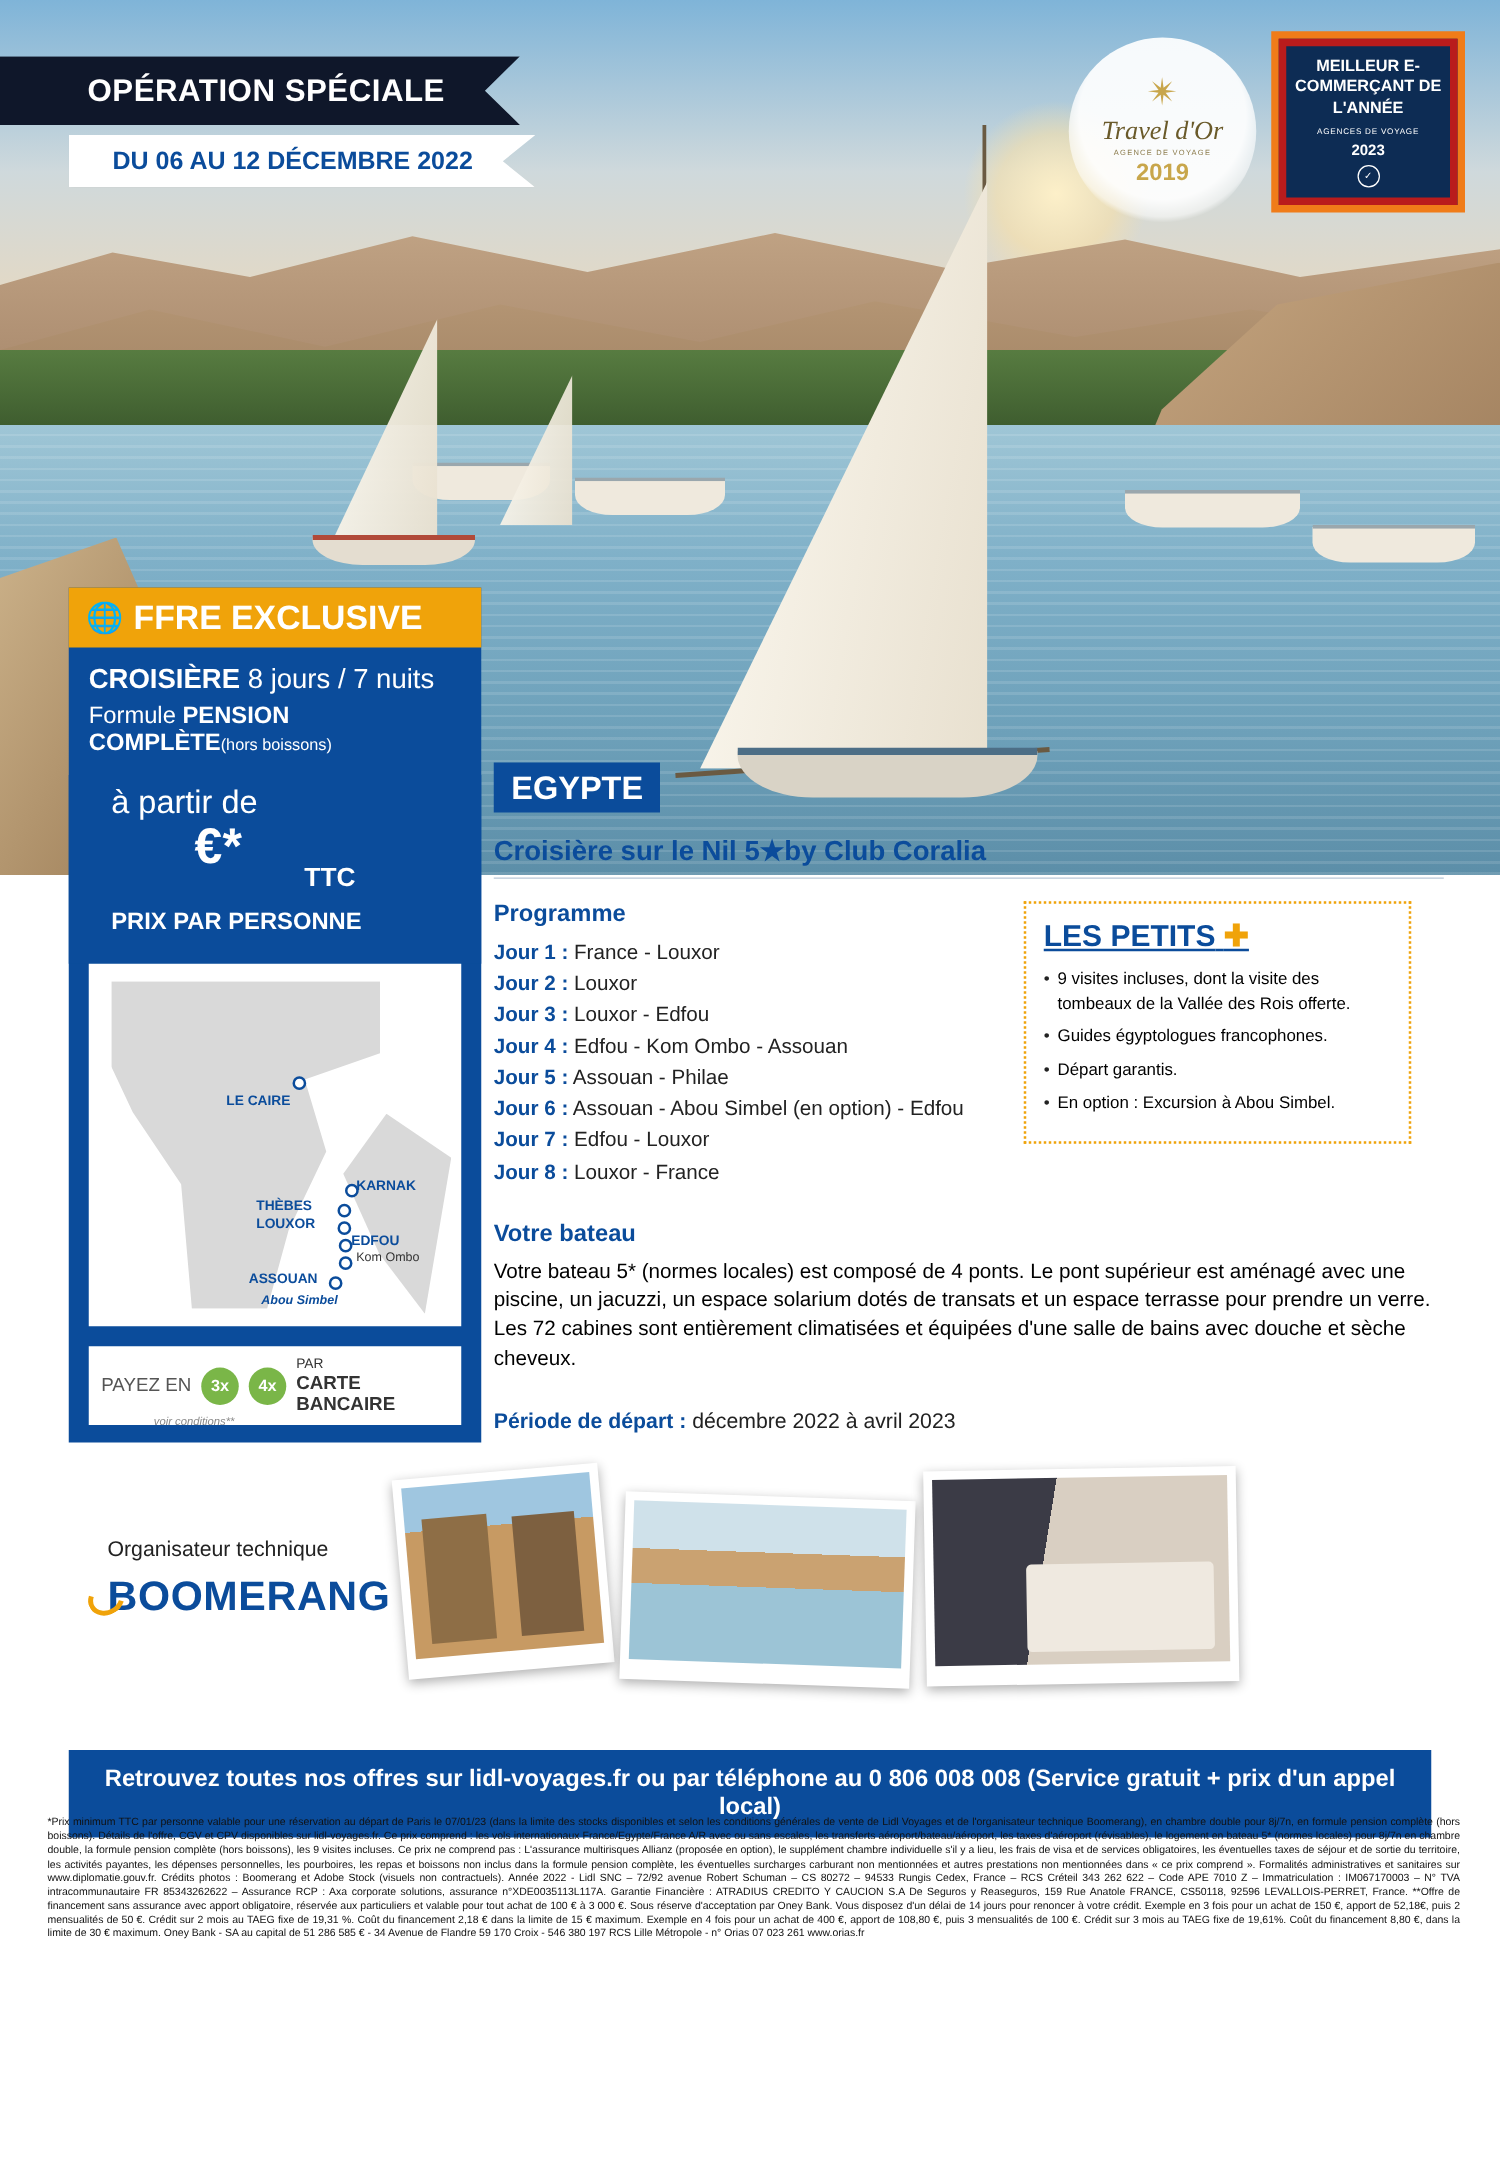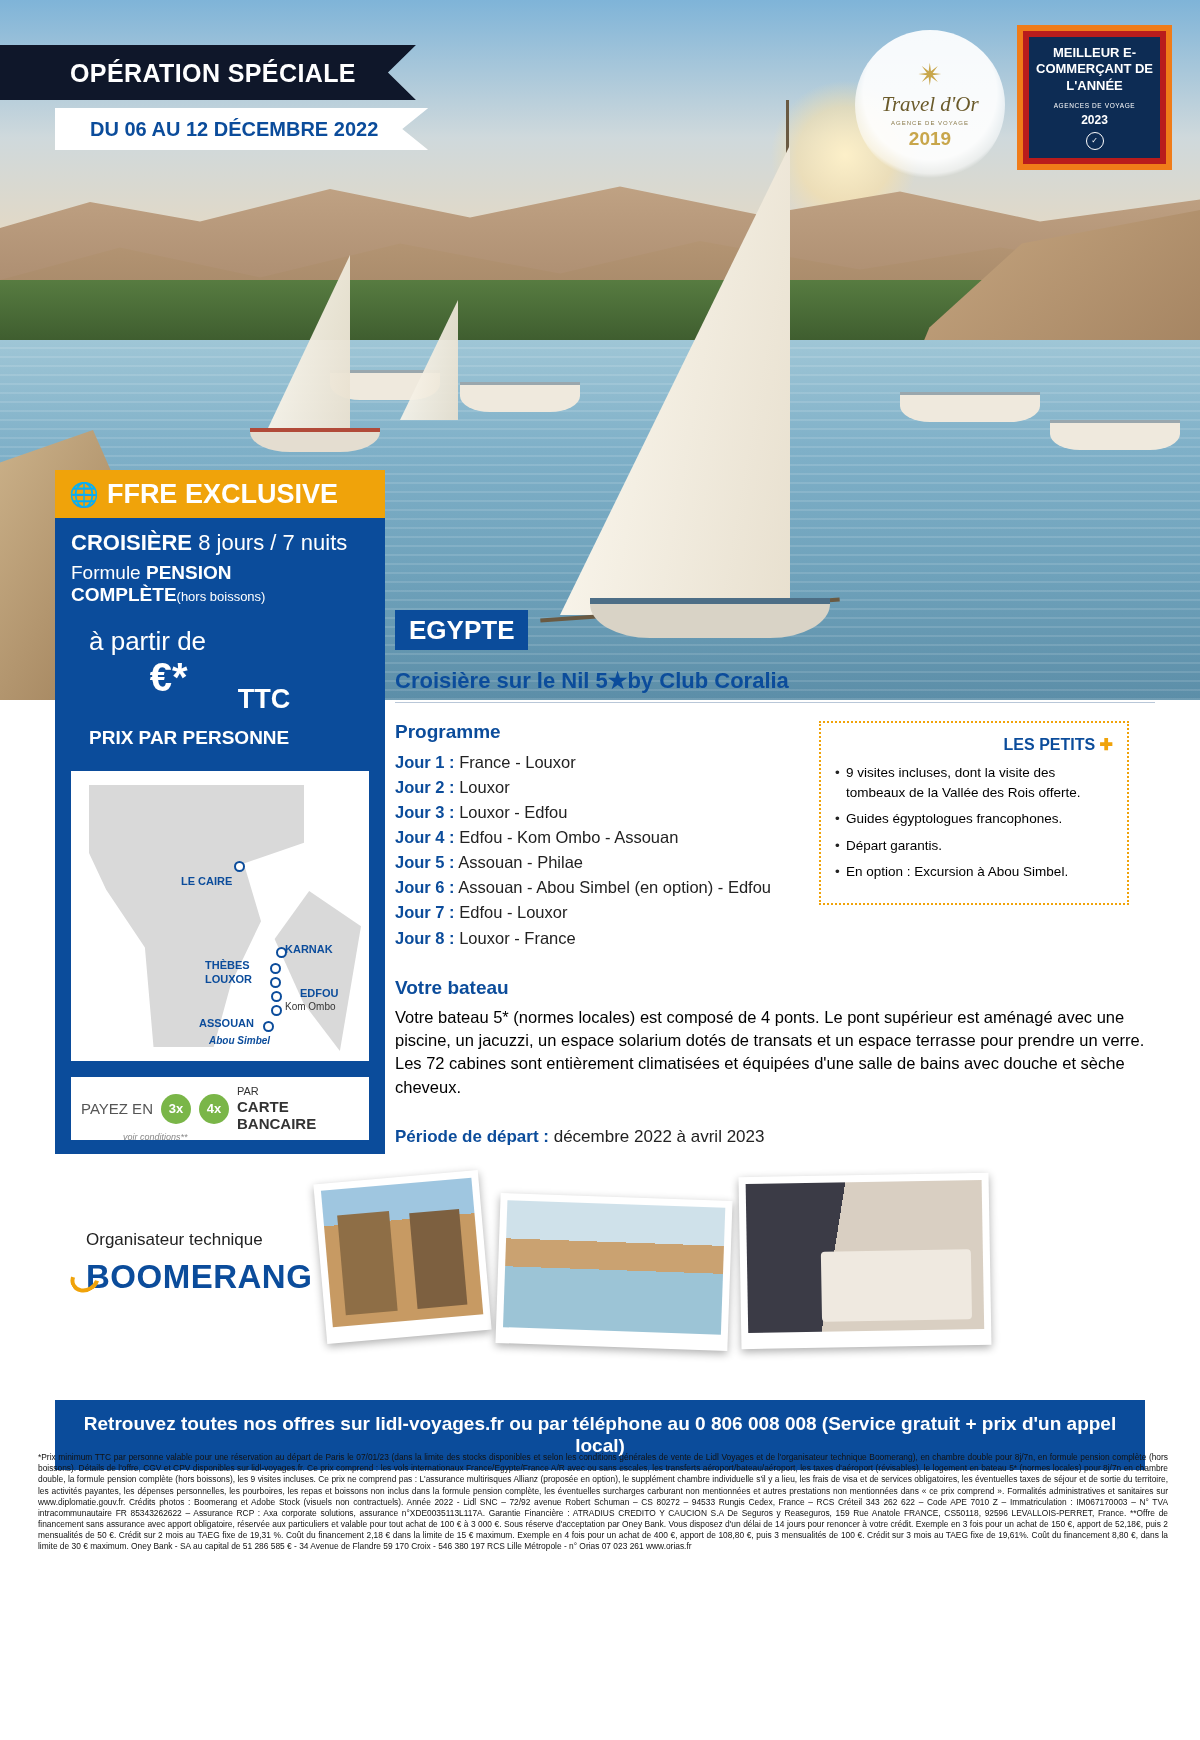--- a/index.html
+++ b/index.html
@@ -132,21 +132,21 @@
   .excl .globe { font-size:24px; }
   .croisiere { padding:12px 16px 6px 16px; font-size:22px; }
   .croisiere b { font-size:22px;text-align:center; }
   .formule { padding:0 16px 14px 16px; font-size:19px; }
   .formule .small { font-size:13px; }
   .price-wrap { background:#0b4c9b; padding:6px 16px 10px 16px; text-align:center;}
   .apd { font-size:26px; font-weight:300; text-align:left; padding-left:18px;}
   .price-row { display:flex; align-items:flex-end; justify-content:center; gap:4px; }
   .price { font-size:86px; font-weight:bold; letter-spacing:-2px; line-height:.95;}
   .eur { font-size:40px; font-weight:bold; line-height:1; margin-bottom:22px;}
-  .ttc { font-size:27px; font-weight:bold; margin-bottom:4px;margin-left:46px;}
+  .ttc { font-size:21px; font-weight:bold; margin-bottom:4px;margin-left:46px;}
   .pppers { font-weight:bold; font-size:19px; padding:8px 0 12px 18px; text-align:left;}
 
   .map-box { margin:0 16px 16px 16px; background:#fff; height:290px; position:relative;text-align:center; }
   .map-land {
     position:absolute; left:18px; top:14px; width:215px; height:262px;
     background:#d9d9d9;
     clip-path: polygon(0 0, 100% 0, 100% 22%, 72% 30%, 80% 52%, 66% 76%, 58% 100%, 30% 100%, 26% 62%, 8% 40%, 0 26%);
   }
   .map-sea {
     position:absolute; right:8px; top:120px; width:96px; height:160px;
@@ -180,21 +180,21 @@
 
   .cols { display:flex; gap:24px; margin-top:18px; }
   .programme { width:400px; }
   .sec-title { color:#0b4c9b; font-weight:bold; font-size:19px; margin-bottom:7px;}
   .jour { font-size:16.5px; color:#222; line-height:1.52; white-space:nowrap;}
   .jour b { color:#0b4c9b; }
 
   .petits {
     width:310px; border:2px dotted #f0a30a; padding:12px 14px 14px 14px; height:fit-content;
   }
-  .petits-h { color:#0b4c9b; font-weight:bold; font-size:16px; text-align:right; margin-bottom:9px;}
+  .petits-h { color:#0b4c9b; font-weight:bold; font-size:24px; text-align:left; margin-bottom:9px;text-decoration:underline;}
   .petits-h .plus { color:#f0a30a; }
   .petits li { list-style:none; font-size:13.5px; line-height:1.45; margin-bottom:7px; position:relative; padding-left:11px;}
   .petits li:before { content:"•"; position:absolute; left:0; color:#222;}
 
   .bateau { margin-top:26px; }
   .bateau p { font-size:16.5px; line-height:1.42; color:#000000; }
   .periode { margin-top:28px; font-size:17px; color:#222;}
   .periode b { color:#0b4c9b; }
 
   
@@ -308,21 +308,21 @@
       <div class="mdot" style="left:205px; top:176px;"></div>
       <div class="mlabel" style="left:214px; top:172px;">KARNAK</div>
 
       <div class="mdot" style="left:199px; top:192px;"></div>
       <div class="mlabel" style="left:134px; top:188px;">THÈBES</div>
 
       <div class="mdot" style="left:199px; top:206px;"></div>
       <div class="mlabel" style="left:134px; top:202px;">LOUXOR</div>
 
       <div class="mdot" style="left:200px; top:220px;"></div>
-      <div class="mlabel" style="left:229px; top:216px;">EDFOU</div>
+      <div class="mlabel" style="left:210px; top:216px;">EDFOU</div>
 
       <div class="mdot" style="left:200px; top:234px;"></div>
       <div class="mlabel thin" style="left:214px; top:230px;">Kom Ombo</div>
 
       <div class="mdot" style="left:192px; top:250px;"></div>
       <div class="mlabel" style="left:128px; top:246px;">ASSOUAN</div>
 
       <div class="mlabel it thin" style="left:138px; top:264px; font-style:italic; font-weight:bold; color:#0b4c9b;">Abou Simbel</div>
     </div>
 

